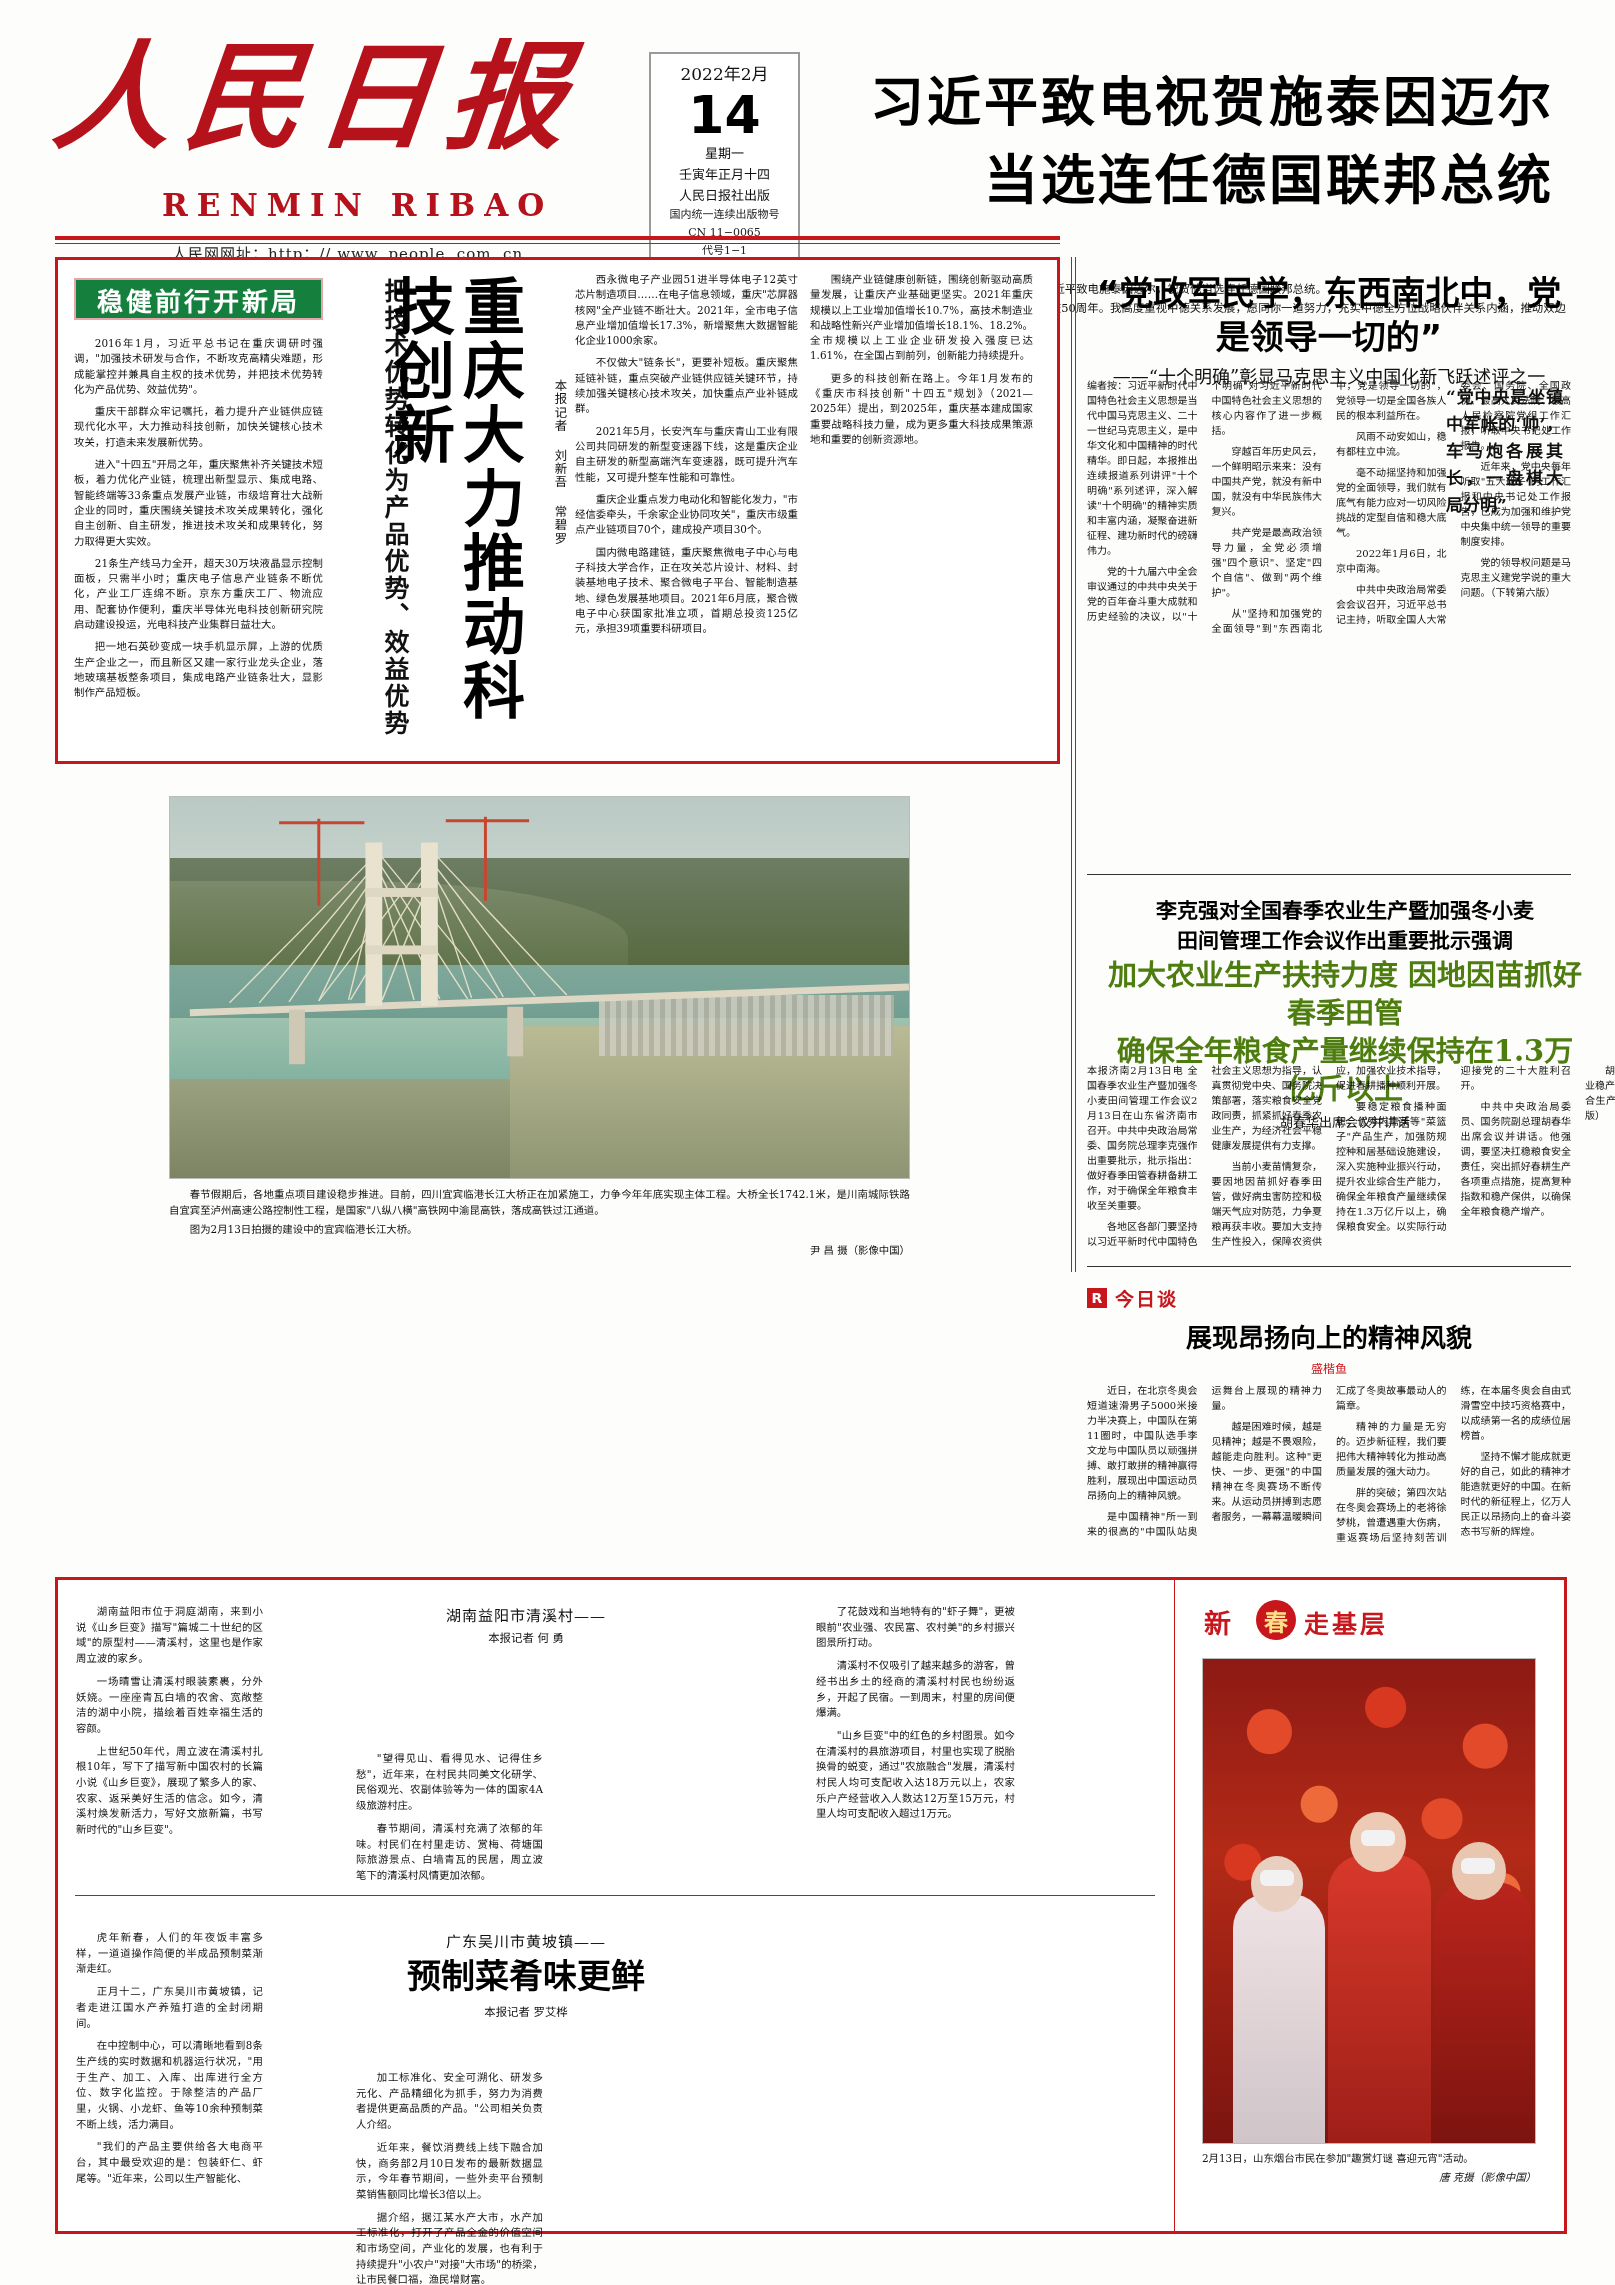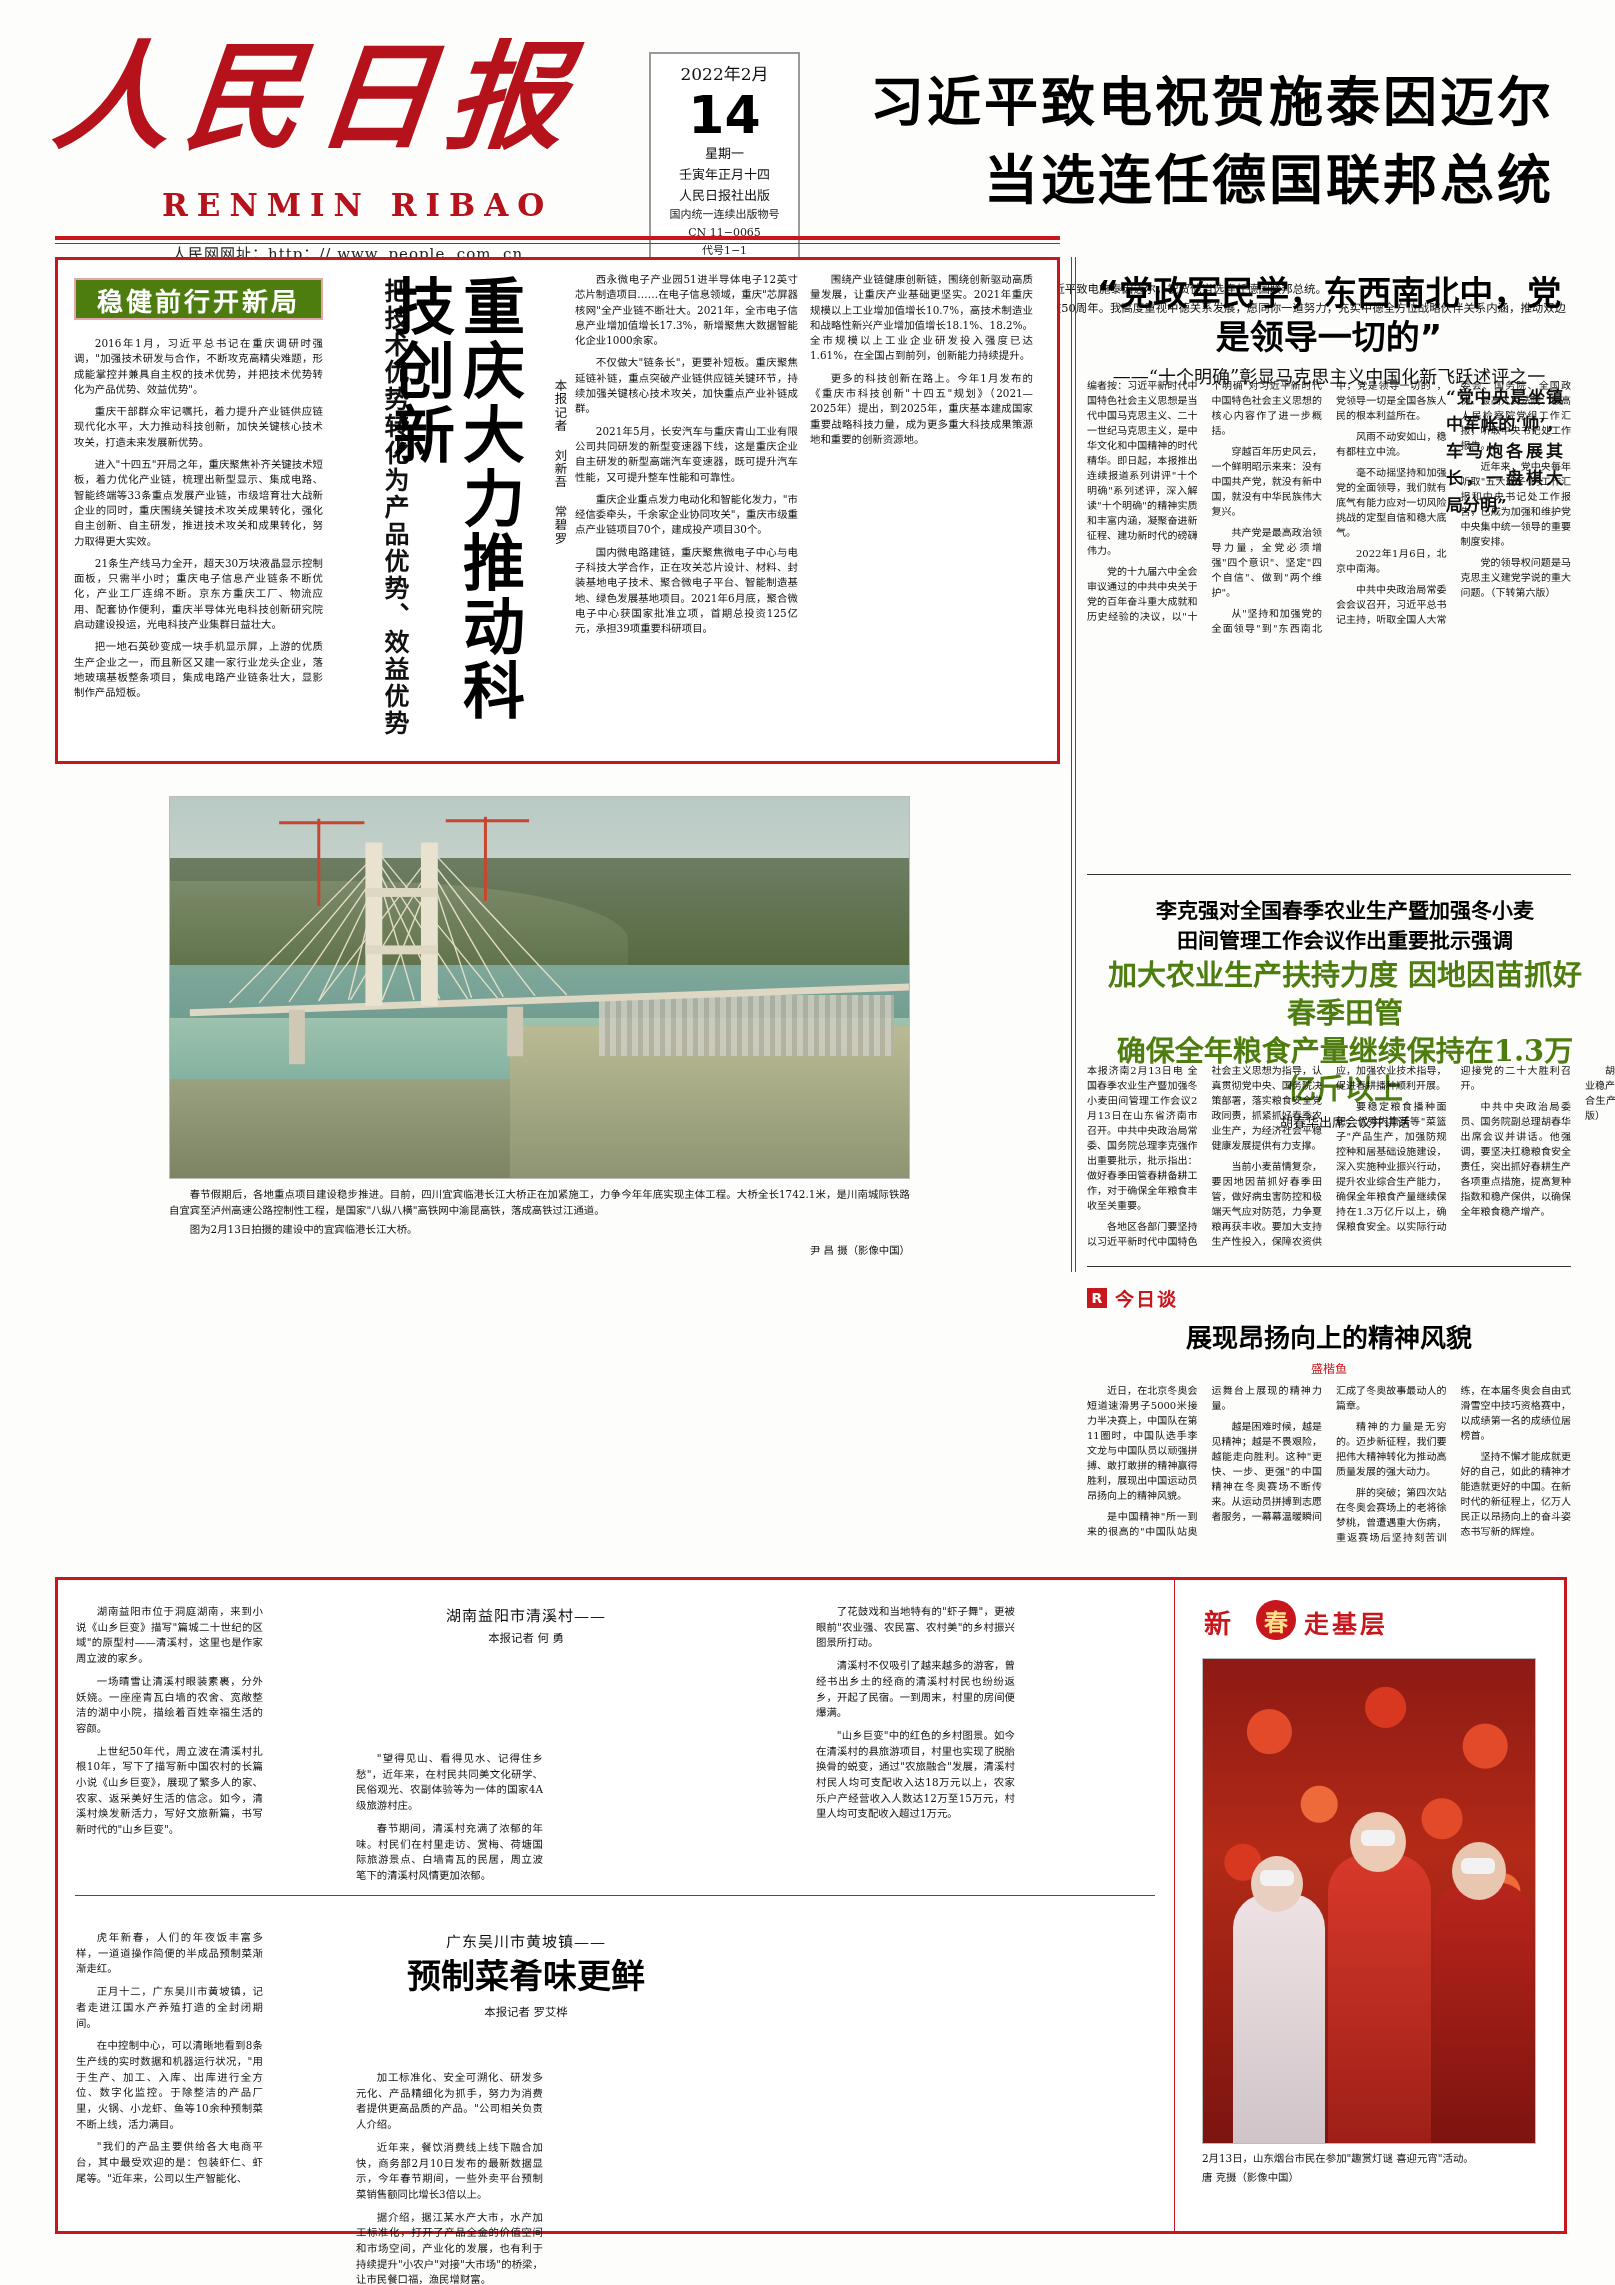--- a/index.html
+++ b/index.html
@@ -59,21 +59,21 @@
   .rule-red2{position:absolute;left:55px;top:243px;width:1005px;height:1px;background:#c8161d;}
 
   
   .cq-box{
     position:absolute;left:55px;top:257px;width:1005px;height:507px;
     border:3px solid #c8161d;box-sizing:border-box;background:#fff;
   }
   .cq-inner{position:relative;width:100%;height:100%;padding:14px 12px;box-sizing:border-box;}
   .cq-badge{
     position:absolute;left:16px;top:18px;width:249px;height:42px;
-    background:#4d7c0f;border:2px solid #e6a5a8;box-sizing:border-box;
+    background:#15803d;border:2px solid #e6a5a8;box-sizing:border-box;
     color:#fff;font-size:26px;font-weight:700;letter-spacing:3px;
     display:flex;align-items:center;justify-content:center;
   }
   .cq-col-a{position:absolute;left:16px;top:76px;width:249px;height:410px;
     font-size:10.4px;line-height:15.3px;color:#111;text-align:justify;
     column-count:1;font-family:"DejaVu Serif","Liberation Serif",serif;}
   .cq-col-a p{margin:0 0 7px 0;text-indent:2em;}
 
   .vtitle-sub{
     position:absolute;left:295px;top:18px;height:468px;width:56px;
@@ -230,21 +230,21 @@
   .lan-fig2{position:absolute;left:125px;bottom:0;width:103px;height:289px;
     background:linear-gradient(#d8392a,#9e1f18);border-radius:38px 38px 0 0;}
   .lan-fig2h{position:absolute;left:147px;bottom:271px;width:56px;height:60px;border-radius:50%;background:#eccab4;}
   .lan-fig3{position:absolute;left:231px;bottom:0;width:98px;height:261px;
     background:linear-gradient(#b9251c,#7d130f);border-radius:36px 36px 0 0;}
   .lan-fig3h{position:absolute;left:249px;bottom:243px;width:54px;height:58px;border-radius:50%;background:#e9c6b0;}
   .lan-mask{position:absolute;width:34px;height:16px;background:#f2f2f2;border-radius:6px;}
 
   .cap-lantern{position:absolute;left:1202px;top:2151px;width:334px;font-size:10.4px;line-height:15px;color:#111;
     font-family:"DejaVu Serif","Liberation Serif",serif;}
-  .cap-lantern .cred{display:block;margin-top:4px;}
+  .cap-lantern .cred{display:block;text-align:right;margin-top:4px;font-style:italic;}
 </style>
 </head>
 <body>
 
 <div class="page">
 
   <div class="masthead">
     <div class="logo-wrap">
       <div class="logo-cn">人民日报</div>
       <div class="logo-pinyin">RENMIN RIBAO</div>

